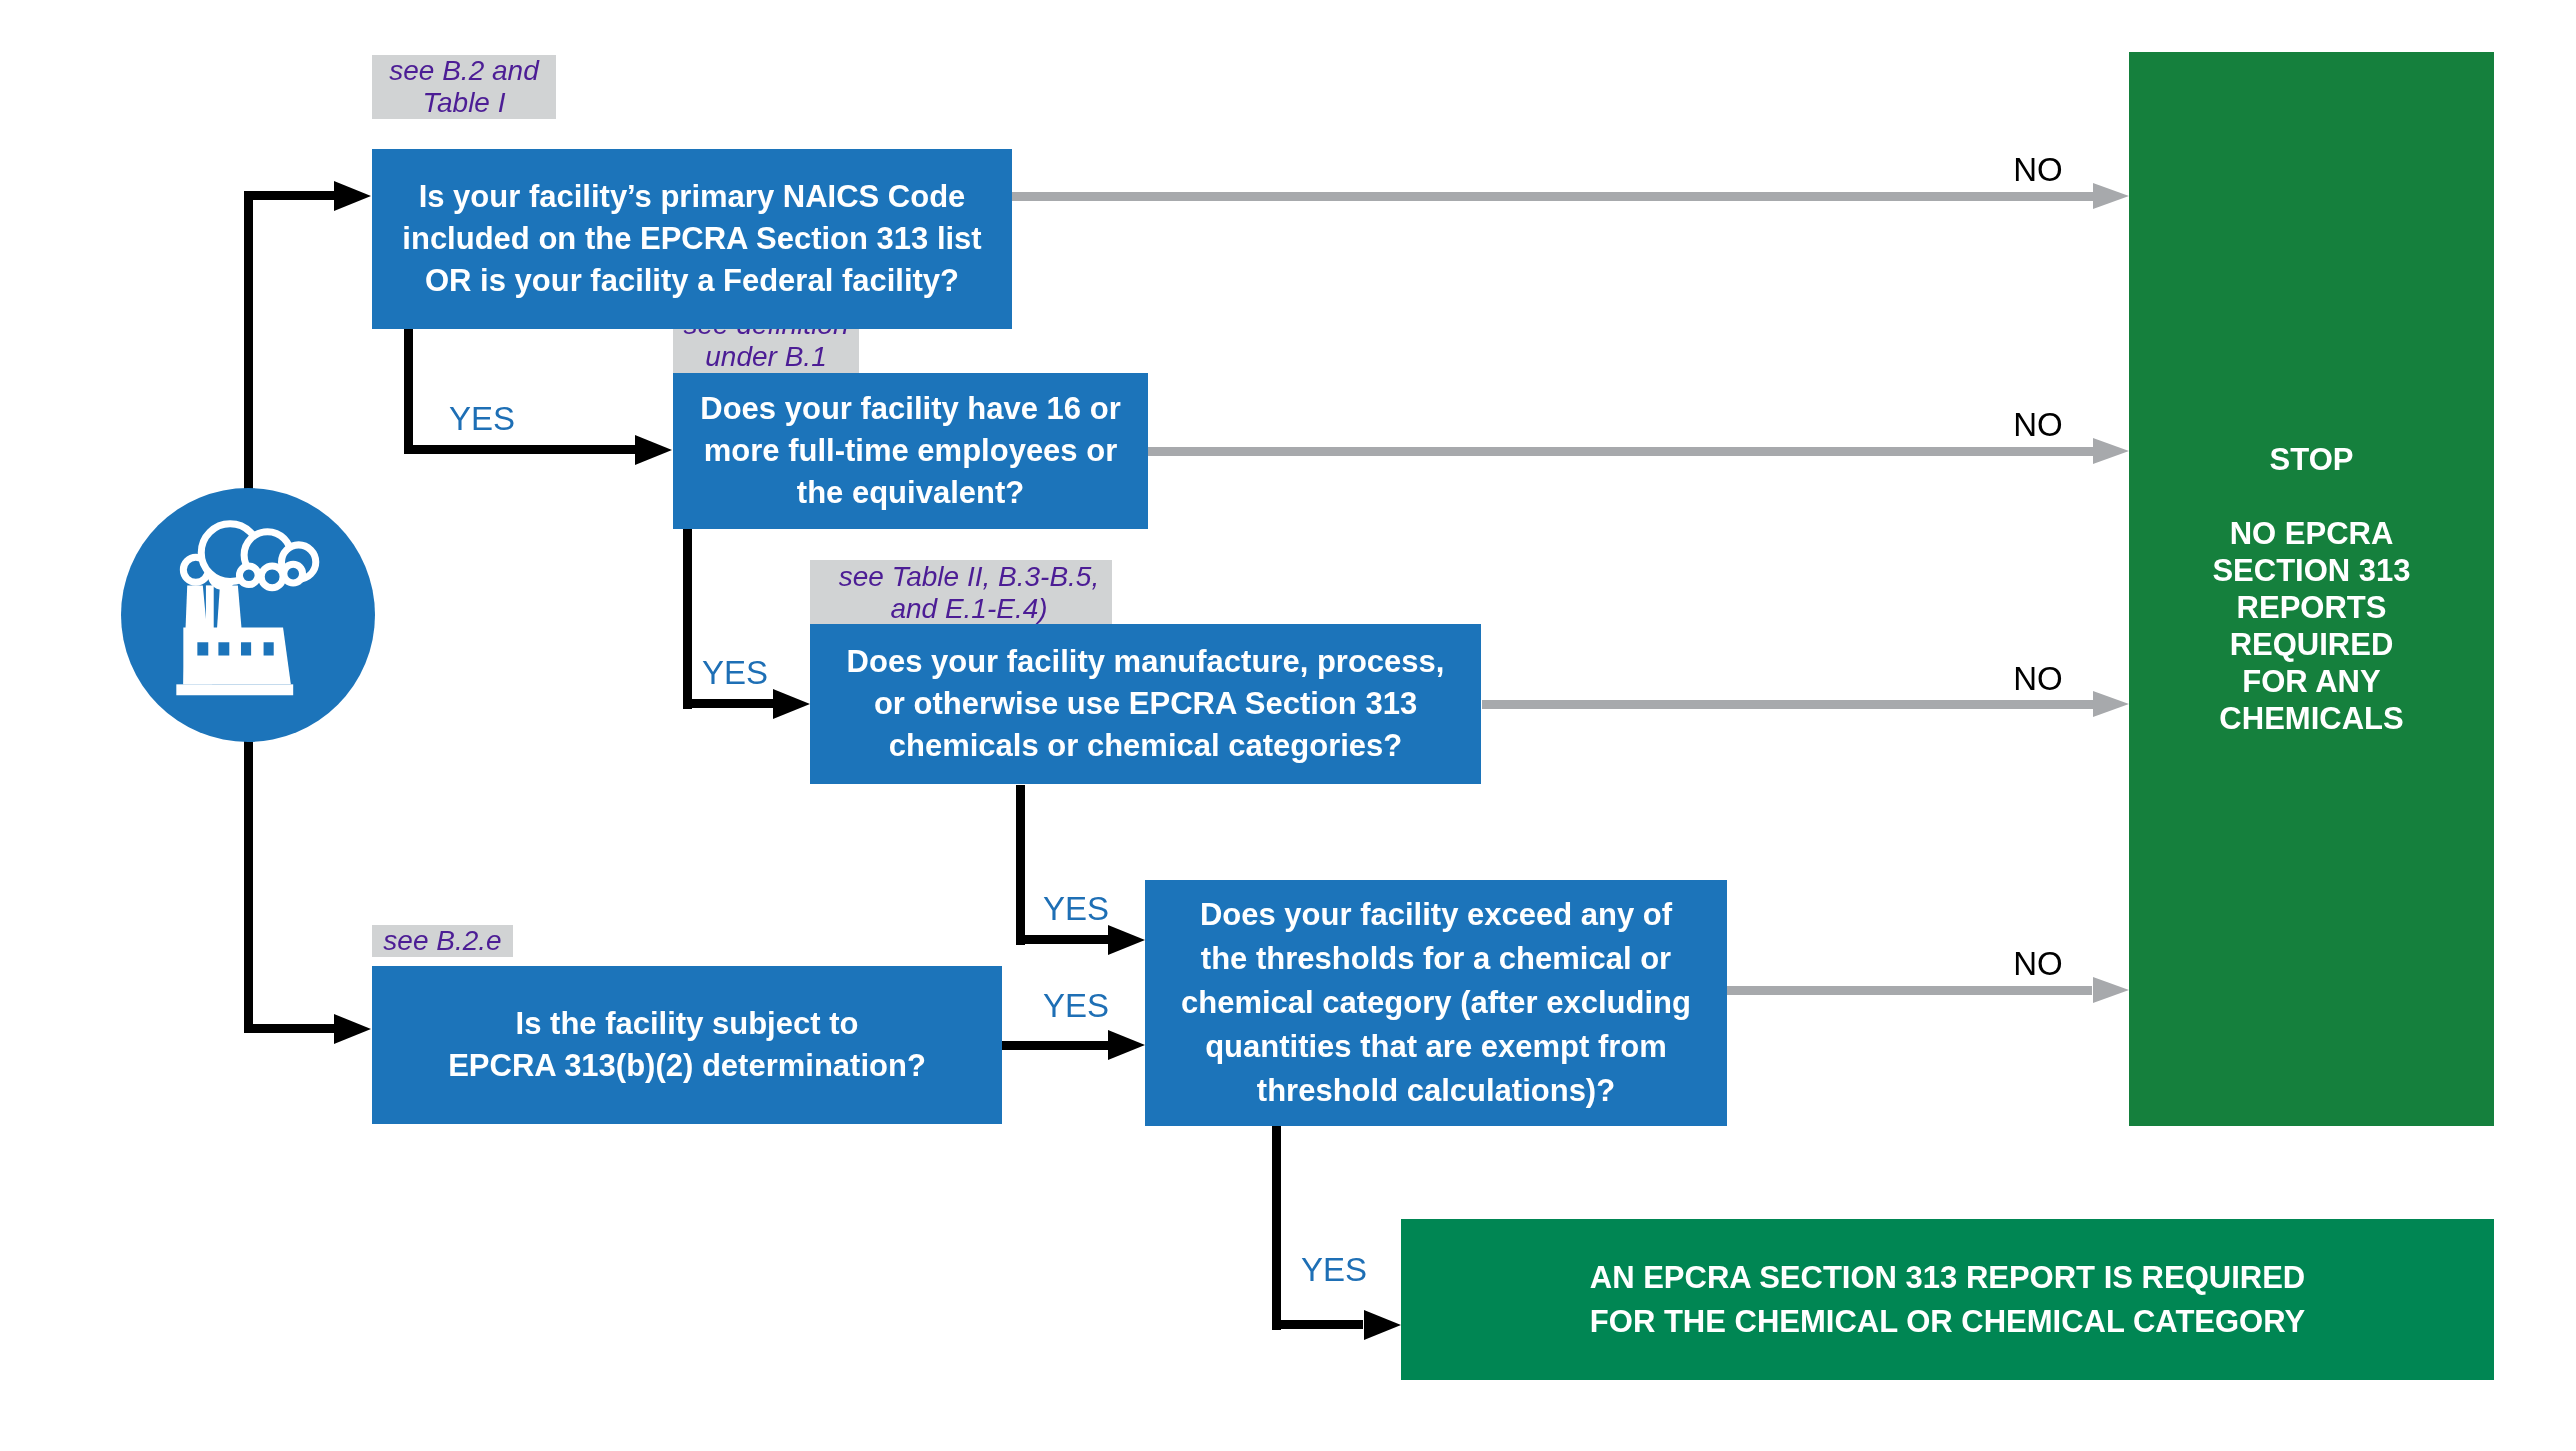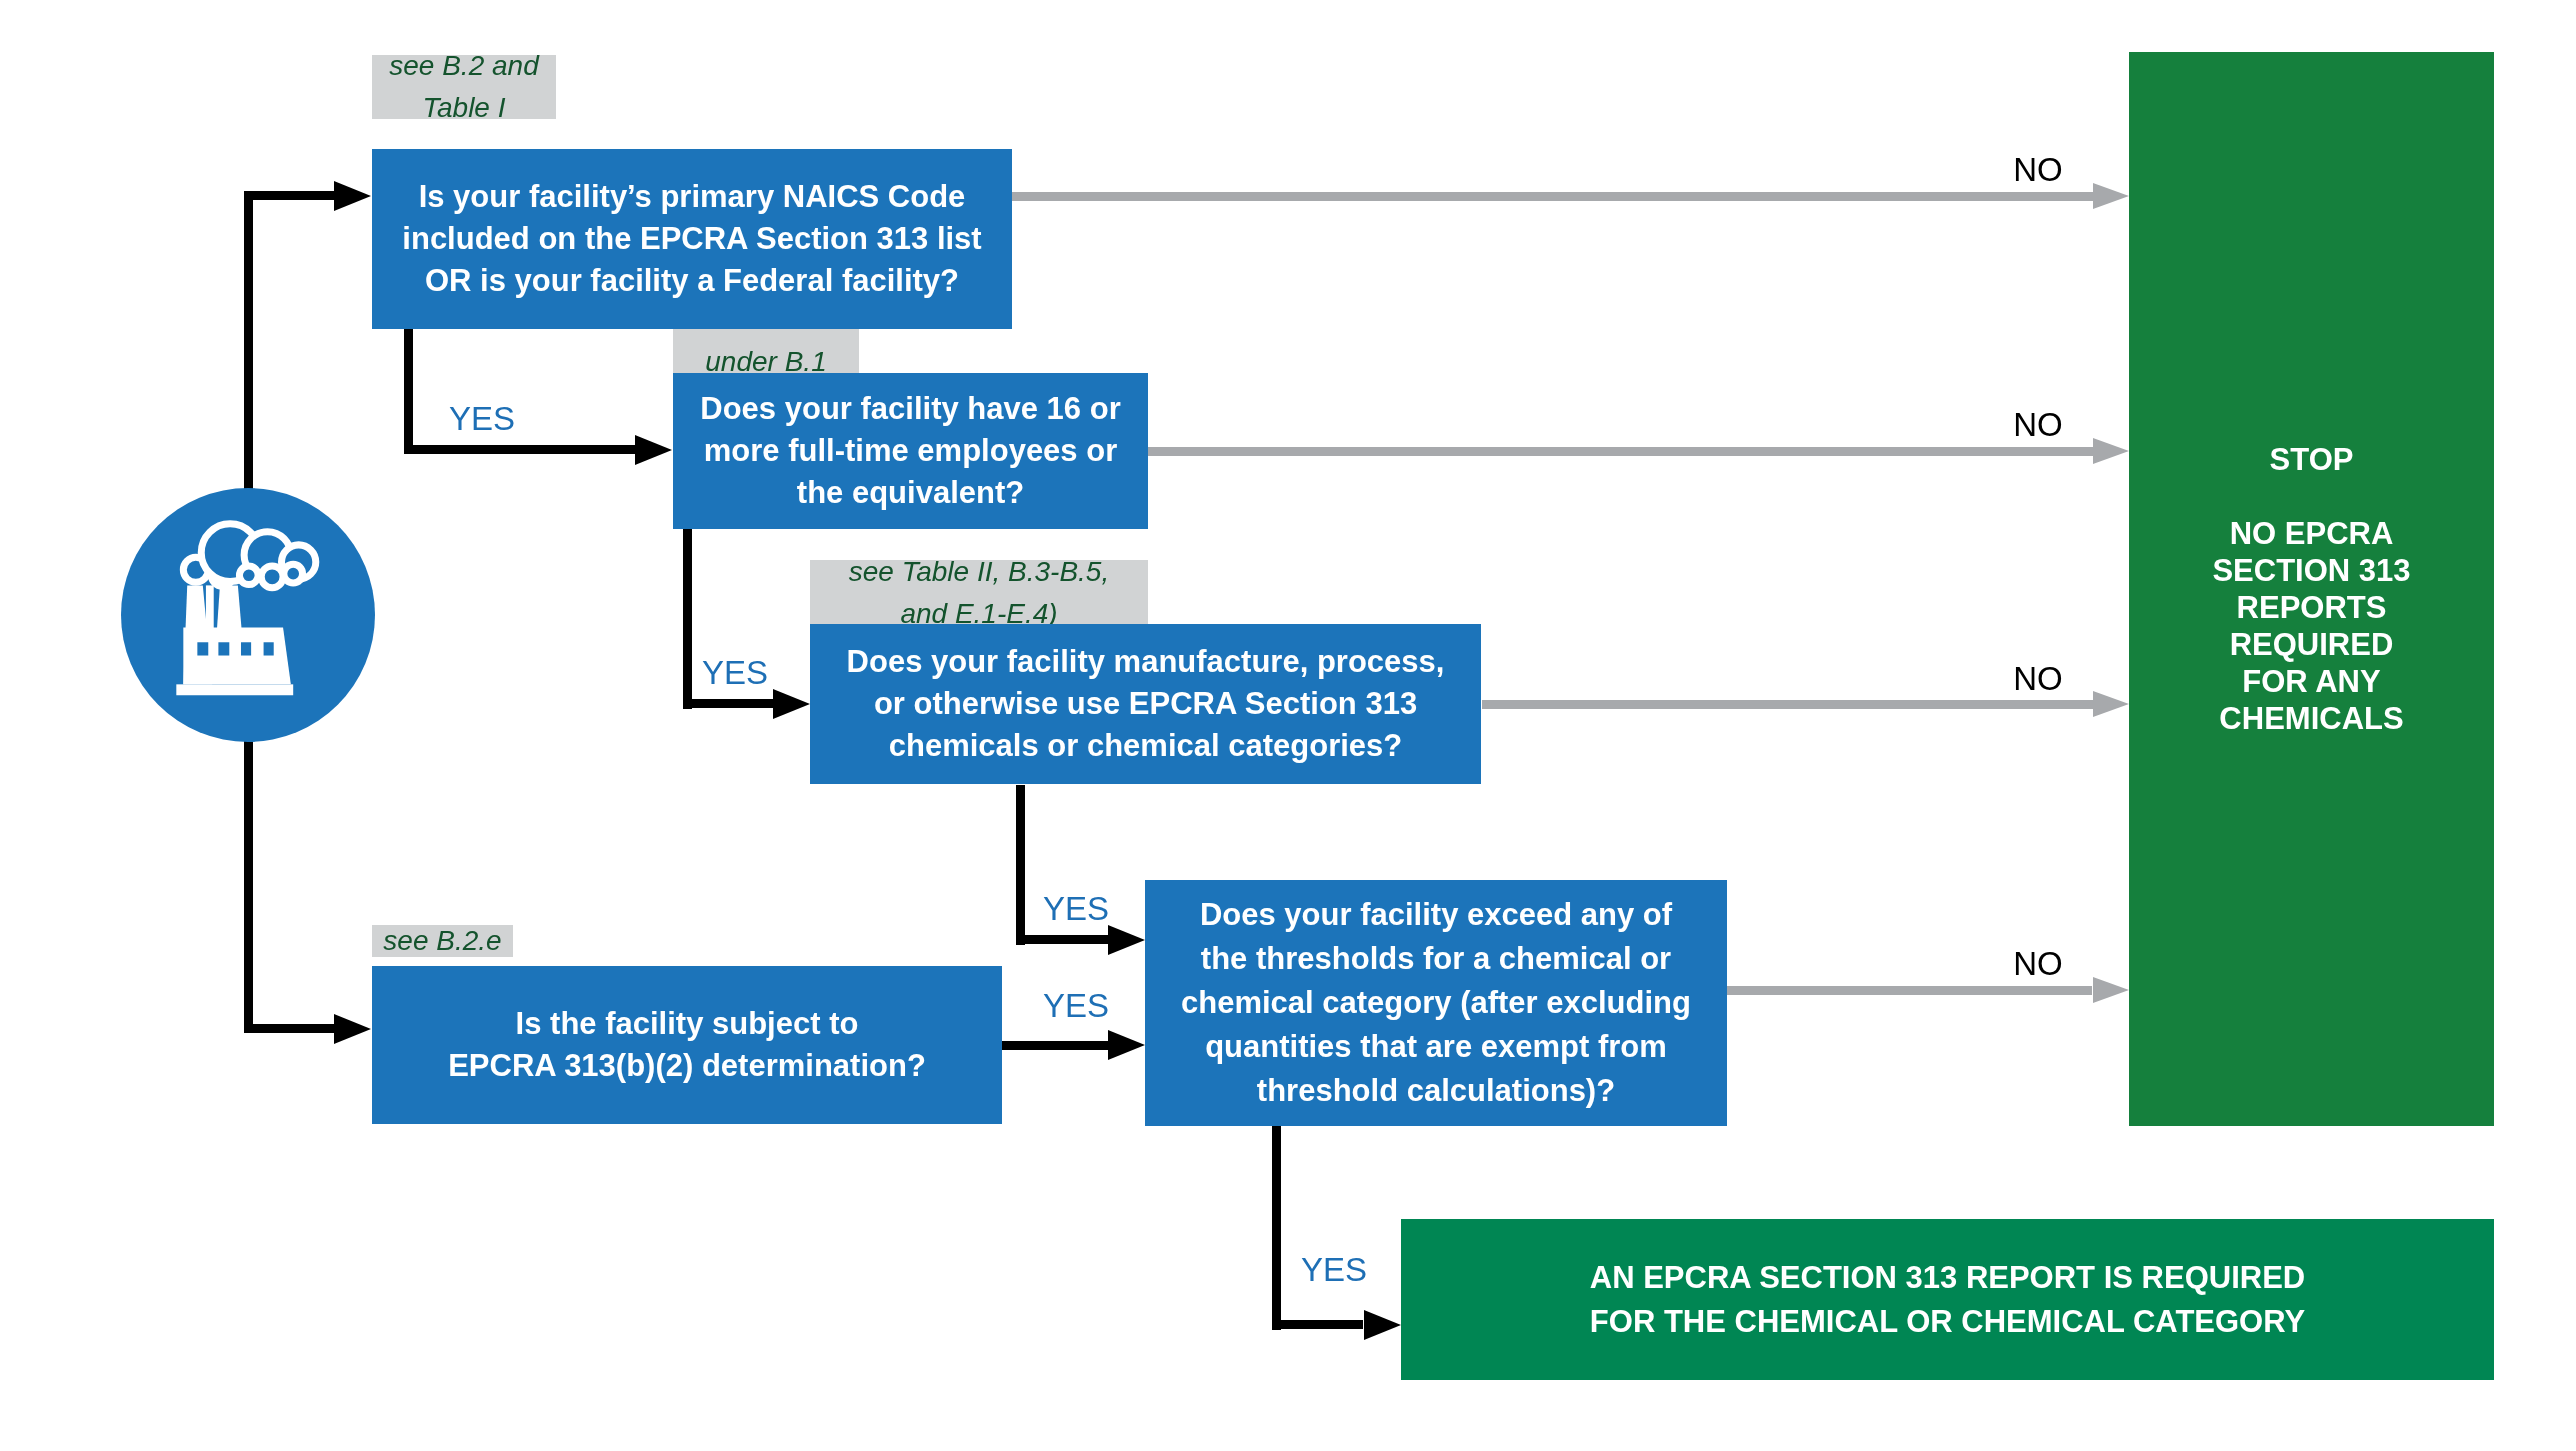--- a/index.html
+++ b/index.html
@@ -23,24 +23,24 @@
     align-items: center;
     justify-content: center;
     text-align: center;
     white-space: pre-line;
   }
   .qbox.lh56 { line-height: 44px; }
   
   .note {
     position: absolute;
     background: #D1D3D4;
-    color: #14532d;
+    color: #4c1d95;
     font-style: italic;
     font-size: 28px;
-    line-height: 42px;
+    line-height: 32px;
     display: flex;
     align-items: center;
     justify-content: center;
     text-align: center;
     white-space: pre-line;
   }
   
   .stop-box {
     position: absolute;
     background: #15803d;
@@ -163,21 +163,21 @@
         <rect x="154" y="198" width="13" height="17"></rect>
         <rect x="183" y="198" width="13" height="17"></rect>
       </g>
     </svg>
   </div>
 
   <div class="note" style="left:372px; top:55px; width:184px; height:64px;">see B.2 and
 Table I</div>
   <div class="note" style="left:673px; top:309px; width:186px; height:64px;">see definition
 under B.1</div>
-  <div class="note" style="left:810px; top:560px; width:338px; height:65px;">see Table II, B.3-B.5,
+  <div class="note" style="left:810px; top:560px; width:286px; height:65px;padding-left:16px;">see Table II, B.3-B.5,
 and E.1-E.4)</div>
   <div class="note" style="left:372px; top:925px; width:141px; height:32px;">see B.2.e</div>
 
   <div class="qbox" style="left:372px; top:119px; width:640px; height:180px;margin-top:30px;">Is your facility’s primary NAICS Code
 included on the EPCRA Section 313 list
 OR is your facility a Federal facility?</div>
   <div class="qbox" style="left:673px; top:373px; width:475px; height:156px;">Does your facility have 16 or
 more full-time employees or
 the equivalent?</div>
   <div class="qbox" style="left:810px; top:624px; width:671px; height:160px;">Does your facility manufacture, process,

